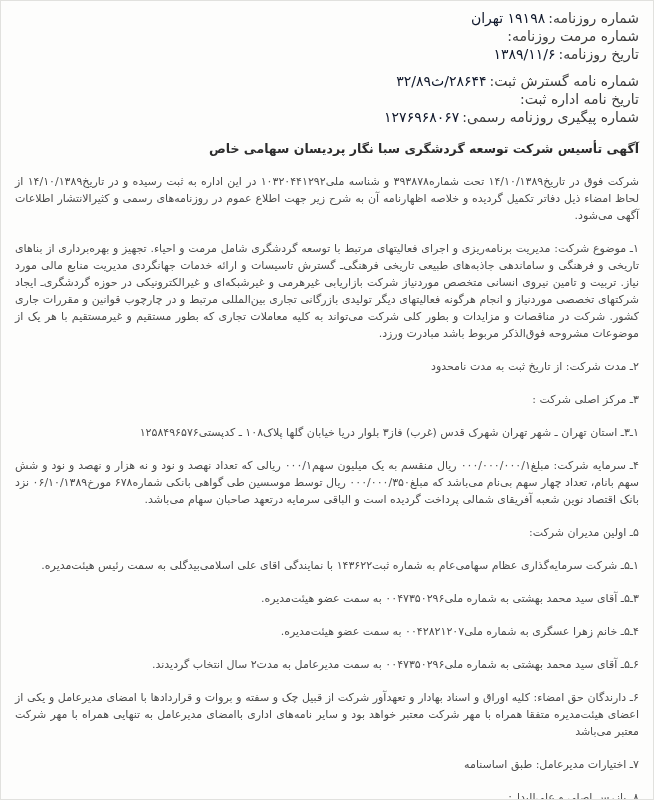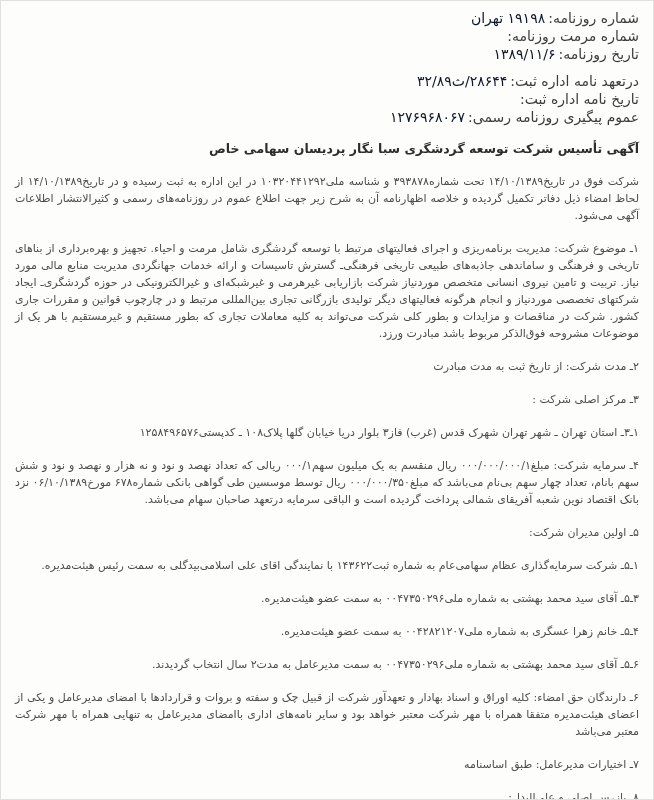--- a/index.html
+++ b/index.html
@@ -41,37 +41,37 @@
       <span class="hlabel">شماره روزنامه:</span><b class="hval">۱۹۱۹۸ تهران</b>
     </div>
     <div class="hrow">
       <span class="hlabel">شماره مرمت روزنامه:</span><b class="hval"></b>
     </div>
     <div class="hrow">
       <span class="hlabel">تاریخ روزنامه:</span><b class="hval">۱۳۸۹/۱۱/۶</b>
     </div>
     <div class="hgap"></div>
     <div class="hrow">
-      <span class="hlabel">درتعهد نامه اداره ثبت:</span><b class="hval">۲۸۶۴۴/ث۳۲/۸۹</b>
+      <span class="hlabel">شماره نامه گسترش ثبت:</span><b class="hval">۲۸۶۴۴/ث۳۲/۸۹</b>
     </div>
     <div class="hrow">
       <span class="hlabel">تاریخ نامه اداره ثبت:</span><b class="hval"></b>
     </div>
     <div class="hrow">
-      <span class="hlabel">عموم پیگیری روزنامه رسمی:</span><b class="hval">۱۲۷۶۹۶۸۰۶۷</b>
+      <span class="hlabel">شماره پیگیری روزنامه رسمی:</span><b class="hval">۱۲۷۶۹۶۸۰۶۷</b>
     </div>
   </div>
 
   <div class="title">آگهی تأسیس شرکت توسعه گردشگری سبا نگار پردیسان سهامی خاص</div>
 
   <p class="para">شرکت فوق در تاریخ۱۴/۱۰/۱۳۸۹ تحت شماره۳۹۳۸۷۸ و شناسه ملی۱۰۳۲۰۴۴۱۲۹۲ در این اداره به ثبت رسیده و در تاریخ۱۴/۱۰/۱۳۸۹ از لحاظ امضاء ذیل دفاتر تکمیل گردیده و خلاصه اظهارنامه آن به شرح زیر جهت اطلاع عموم در روزنامه‌های رسمی و کثیرالانتشار اطلاعات آگهی می‌شود.</p>
 
   <p class="para">۱ـ موضوع شرکت: مدیریت برنامه‌ریزی و اجرای فعالیتهای مرتبط با توسعه گردشگری شامل مرمت و احیاء. تجهیز و بهره‌برداری از بناهای تاریخی و فرهنگی و ساماندهی جاذبه‌های طبیعی تاریخی فرهنگی‌ـ گسترش تاسیسات و ارائه خدمات جهانگردی مدیریت منابع مالی مورد نیاز. تربیت و تامین نیروی انسانی متخصص موردنیاز شرکت بازاریابی غیرهرمی و غیرشبکه‌ای و غیرالکترونیکی در حوزه گردشگری‌ـ ایجاد شرکتهای تخصصی موردنیاز و انجام هرگونه فعالیتهای دیگر تولیدی بازرگانی تجاری بین‌المللی مرتبط و در چارچوب قوانین و مقررات جاری کشور. شرکت در مناقصات و مزایدات و بطور کلی شرکت می‌تواند به کلیه معاملات تجاری که بطور مستقیم و غیرمستقیم با هر یک از موضوعات مشروحه فوق‌الذکر مربوط باشد مبادرت ورزد.</p>
 
-  <p class="para">۲ـ مدت شرکت: از تاریخ ثبت به مدت مبادرت</p>
+  <p class="para">۲ـ مدت شرکت: از تاریخ ثبت به مدت نامحدود</p>
 
   <p class="para">۳ـ مرکز اصلی شرکت :</p>
 
   <p class="para">۱ـ۳ـ استان تهران ـ شهر تهران شهرک قدس (غرب) فاز۳ بلوار دریا خیابان گلها پلاک۱۰۸ ـ کدپستی۱۲۵۸۴۹۶۵۷۶</p>
 
   <p class="para">۴ـ سرمایه شرکت: مبلغ۰۰۰/۰۰۰/۰۰۰/۱ ریال منقسم به یک میلیون سهم۰۰۰/۱ ریالی که تعداد نهصد و نود و نه هزار و نهصد و نود و شش سهم بانام، تعداد چهار سهم بی‌نام می‌باشد که مبلغ۰۰۰/۰۰۰/۳۵۰ ریال توسط موسسین طی گواهی بانکی شماره۶۷۸ مورخ۰۶/۱۰/۱۳۸۹ نزد بانک اقتصاد نوین شعبه آفریقای شمالی پرداخت گردیده است و الباقی سرمایه درتعهد صاحبان سهام می‌باشد.</p>
 
   <p class="para">۵ـ اولین مدیران شرکت:</p>
 
   <p class="para">۱ـ۵ـ شرکت سرمایه‌گذاری عظام سهامی‌عام به شماره ثبت۱۴۳۶۲۲ با نمایندگی اقای علی اسلامی‌بیدگلی به سمت رئیس هیئت‌مدیره.</p>

